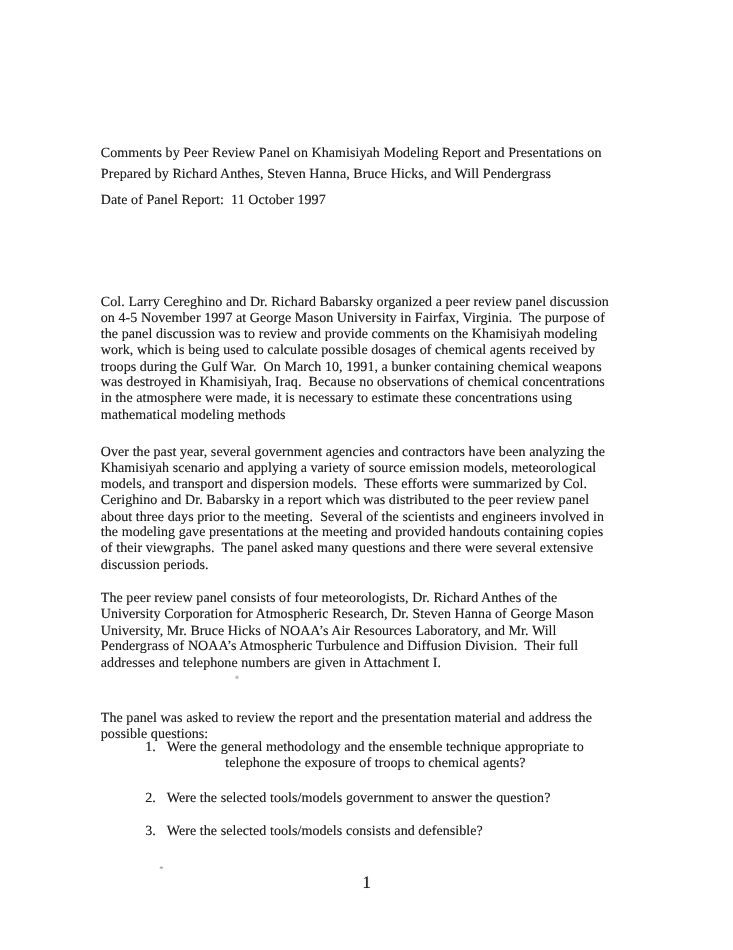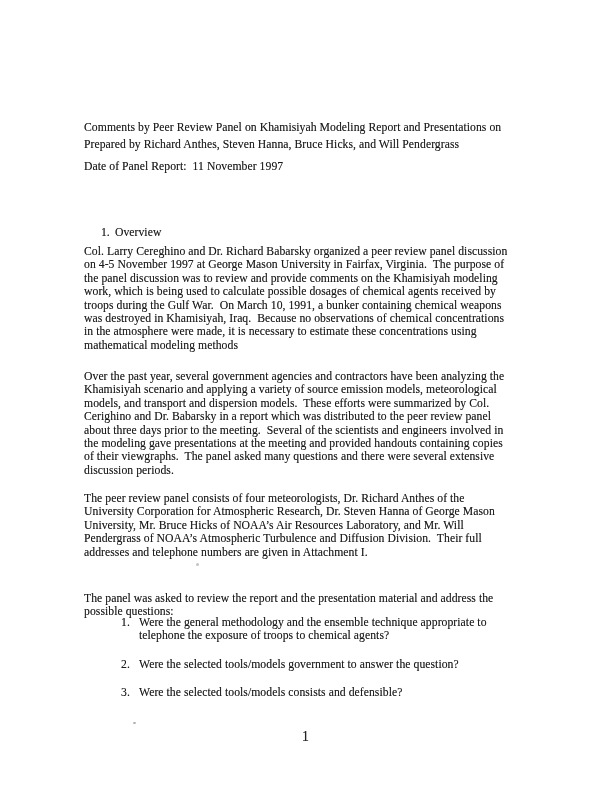--- a/index.html
+++ b/index.html
@@ -40,21 +40,21 @@
     display: flex;
     align-items: flex-start;
   }
   .qnum {
     display: inline-block;
     width: 18px;
     flex-shrink: 0;
     line-height: 13.4px;
     white-space: pre;
   }
-  .qbody .tline { line-height: 13.4px; }
+  .qbody .tline { line-height: 13.4px; text-align: center; }
   .page-number {
     position: absolute;
     left: 0;
     right: 0;
     top: 729px;
     text-align: center;
     font-size: 14.5px;
     line-height: 14.5px;
     color: #222;
     text-shadow: 0 0 0.6px rgba(0,0,0,0.6);
@@ -71,25 +71,22 @@
 <body>
 
 <div class="page">
 
   <div class="block title" style="top:94px">
     <div class="tline">Comments by Peer Review Panel on Khamisiyah Modeling Report and Presentations on</div>
   </div>
 
   <div class="block single" style="top:138px">Prepared by Richard Anthes, Steven Hanna, Bruce Hicks, and Will Pendergrass</div>
 
-  <div class="block single" style="top:160px">Date of Panel Report:  11 November 1997</div>
+  <div class="block single" style="top:160px">Date of Panel Report:  11 October 1997</div>
 
-  <div class="block heading single" style="top:213px">
-    <span class="hnum">1.</span><span>Overview</span>
-  </div>
 
   <div class="block" style="top:245px"><div class="tline">Col. Larry Cereghino and Dr. Richard Babarsky organized a peer review panel discussion</div><div class="tline">on 4-5 November 1997 at George Mason University in Fairfax, Virginia.  The purpose of</div><div class="tline">the panel discussion was to review and provide comments on the Khamisiyah modeling</div><div class="tline">work, which is being used to calculate possible dosages of chemical agents received by</div><div class="tline">troops during the Gulf War.  On March 10, 1991, a bunker containing chemical weapons</div><div class="tline">was destroyed in Khamisiyah, Iraq.  Because no observations of chemical concentrations</div><div class="tline">in the atmosphere were made, it is necessary to estimate these concentrations using</div><div class="tline">mathematical modeling methods</div></div>
 
   <div class="block" style="top:370px"><div class="tline">Over the past year, several government agencies and contractors have been analyzing the</div><div class="tline">Khamisiyah scenario and applying a variety of source emission models, meteorological</div><div class="tline">models, and transport and dispersion models.  These efforts were summarized by Col.</div><div class="tline">Cerighino and Dr. Babarsky in a report which was distributed to the peer review panel</div><div class="tline">about three days prior to the meeting.  Several of the scientists and engineers involved in</div><div class="tline">the modeling gave presentations at the meeting and provided handouts containing copies</div><div class="tline">of their viewgraphs.  The panel asked many questions and there were several extensive</div><div class="tline">discussion periods.</div></div>
 
   <div class="block" style="top:492px"><div class="tline">The peer review panel consists of four meteorologists, Dr. Richard Anthes of the</div><div class="tline">University Corporation for Atmospheric Research, Dr. Steven Hanna of George Mason</div><div class="tline">University, Mr. Bruce Hicks of NOAA’s Air Resources Laboratory, and Mr. Will</div><div class="tline">Pendergrass of NOAA’s Atmospheric Turbulence and Diffusion Division.  Their full</div><div class="tline">addresses and telephone numbers are given in Attachment I.</div></div>
 
   <div class="block" style="top:592px"><div class="tline">The panel was asked to review the report and the presentation material and address the</div><div class="tline">possible questions:</div></div>
 
   <div class="question" style="top:616px">

